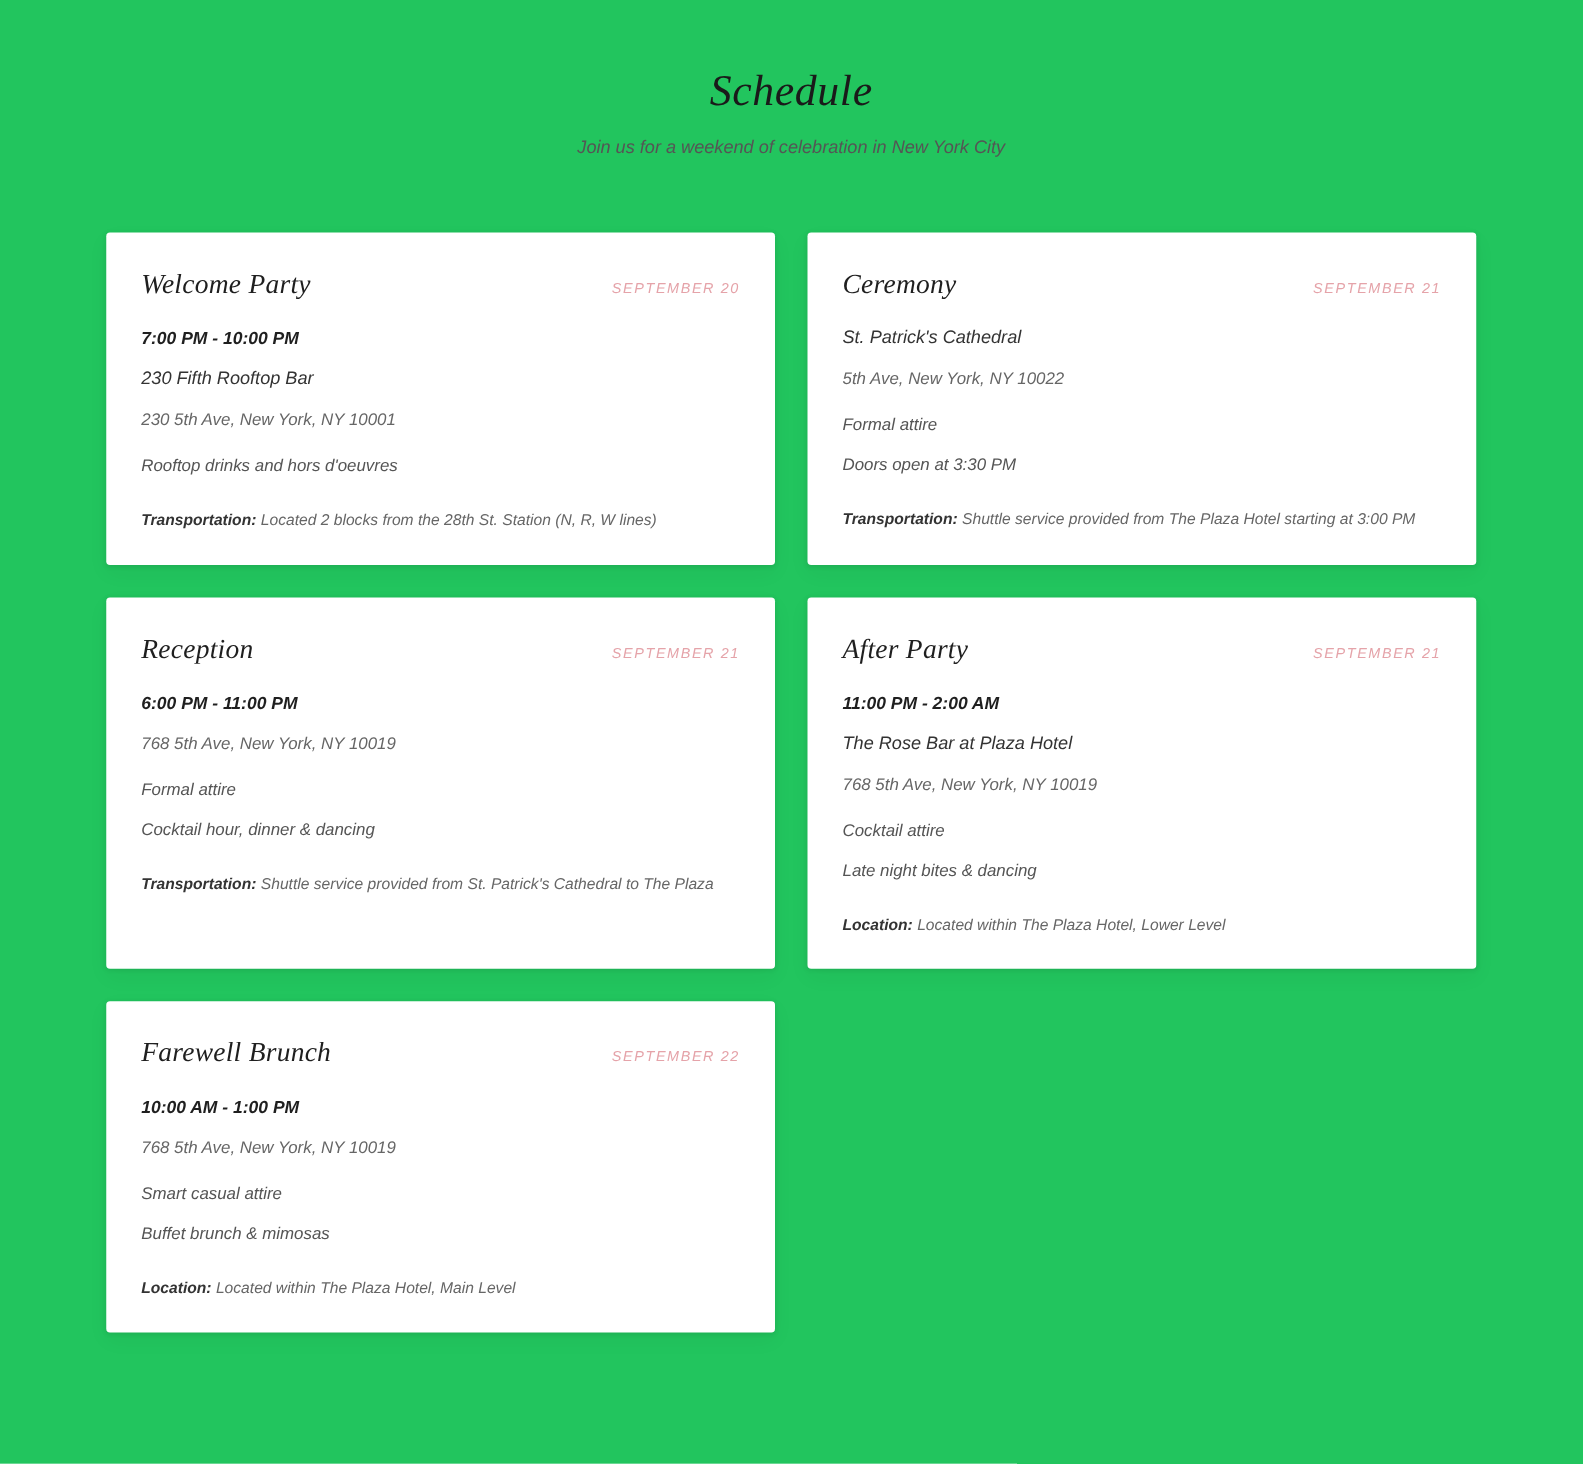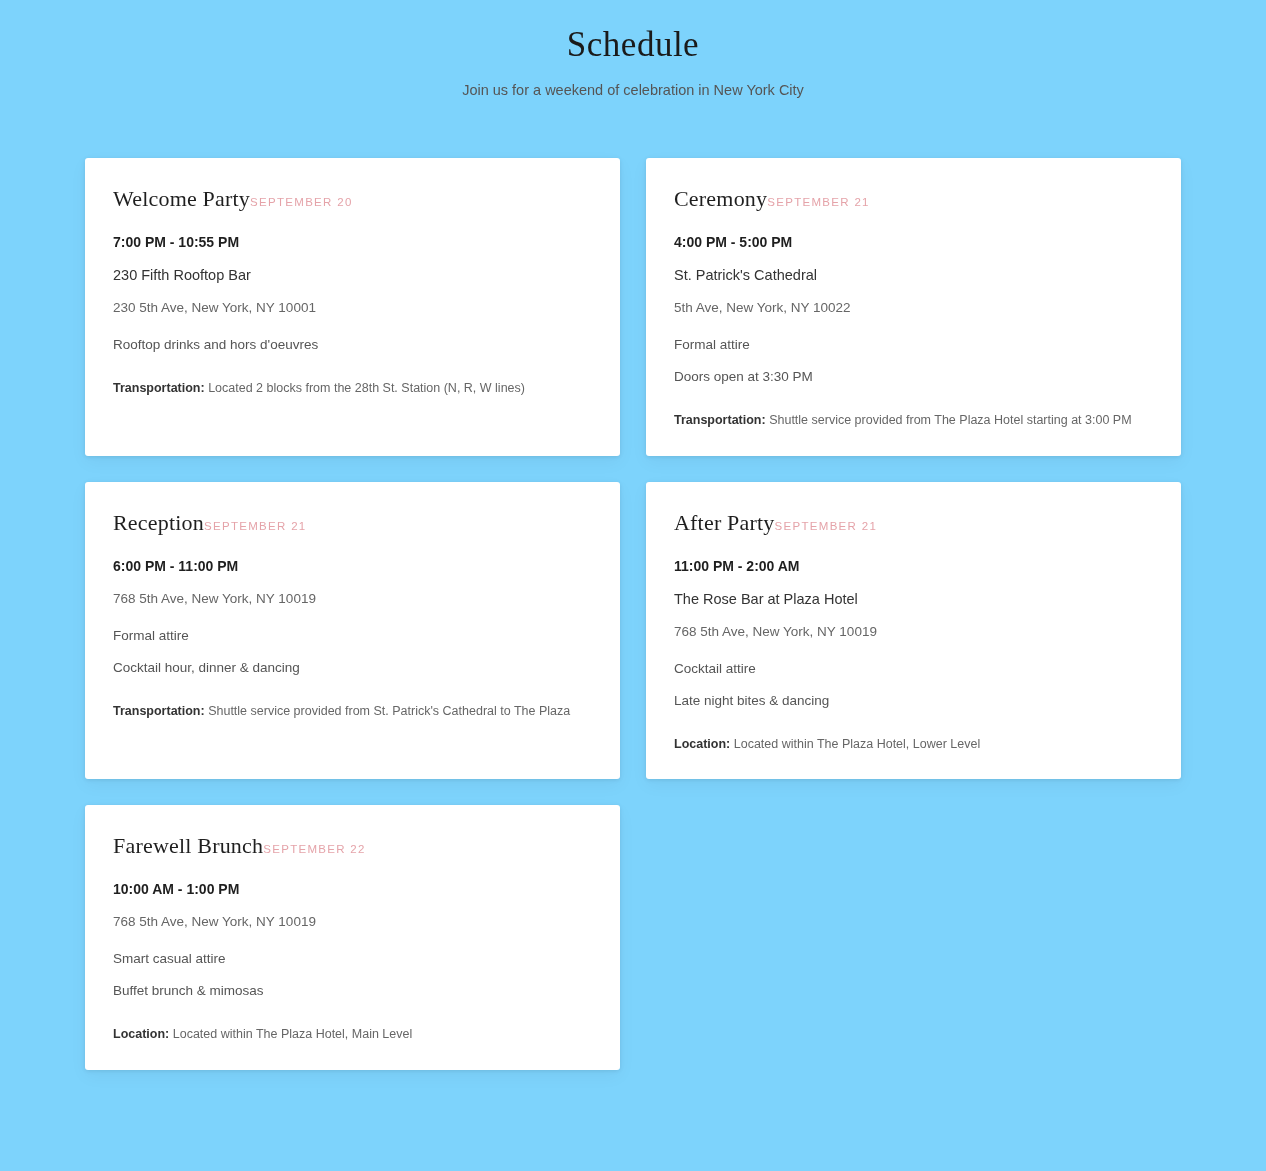--- a/index.html
+++ b/index.html
@@ -10,22 +10,23 @@
     width: 1266px;
   }
   body {
     font-family: "Liberation Sans", sans-serif;
     color: #333333;
     -webkit-font-smoothing: antialiased;
   }
   .page {
     width: 1266px;
     min-height: 1171px;
-    padding-top: 24px;
-    background: #7dd3fc;
+    padding-top: 52px;
+    background: #22c55e;
+    font-style: italic;
   }
   .page-header {
     text-align: center;
     margin-bottom: 60px;
   }
   .page-title {
     font-family: "Liberation Serif", serif;
     font-size: 35px;
     font-weight: normal;
     letter-spacing: 0.5px;
@@ -51,20 +52,21 @@
     width: 535px;
     background: #ffffff;
     border-radius: 3px;
     box-shadow: 0 1px 4px rgba(0,0,0,0.09), 0 6px 18px rgba(0,0,0,0.045);
     padding: 28px 28px 26px 28px;
     position: relative;
   }
   .card-head {
     display: flex;
     align-items: baseline;
+    justify-content: space-between;
     margin-bottom: 22px;
   }
   .event-name {
     font-family: "Liberation Serif", serif;
     font-size: 22px;
     font-weight: normal;
     color: #1f1f1f;
     margin: 0;
     letter-spacing: 0.2px;
   }
@@ -126,36 +128,35 @@
     <p class="page-subtitle">Join us for a weekend of celebration in New York City</p>
   </div>
 
   <div class="cards-grid">
 
     <div class="event-card">
       <div class="card-head">
         <h2 class="event-name">Welcome Party</h2>
         <span class="event-date">SEPTEMBER 20</span>
       </div>
-      <div class="event-time">7:00 PM - 10:55 PM</div>
+      <div class="event-time">7:00 PM - 10:00 PM</div>
       <div class="event-venue">230 Fifth Rooftop Bar</div>
       <div class="event-address">230 5th Ave, New York, NY 10001</div>
       <div class="event-details">Rooftop drinks and hors d'oeuvres</div>
       <div class="event-note">
         <span class="note-label">Transportation:</span>
         <span>Located 2 blocks from the 28th St. Station (N, R, W lines)</span>
       </div>
     </div>
 
     <div class="event-card">
       <div class="card-head">
         <h2 class="event-name">Ceremony</h2>
         <span class="event-date">SEPTEMBER 21</span>
       </div>
-      <div class="event-time">4:00 PM - 5:00 PM</div>
       <div class="event-venue">St. Patrick's Cathedral</div>
       <div class="event-address">5th Ave, New York, NY 10022</div>
       <div class="event-attire">Formal attire</div>
       <div class="event-details">Doors open at 3:30 PM</div>
       <div class="event-note">
         <span class="note-label">Transportation:</span>
         <span>Shuttle service provided from The Plaza Hotel starting at 3:00 PM</span>
       </div>
     </div>
 

